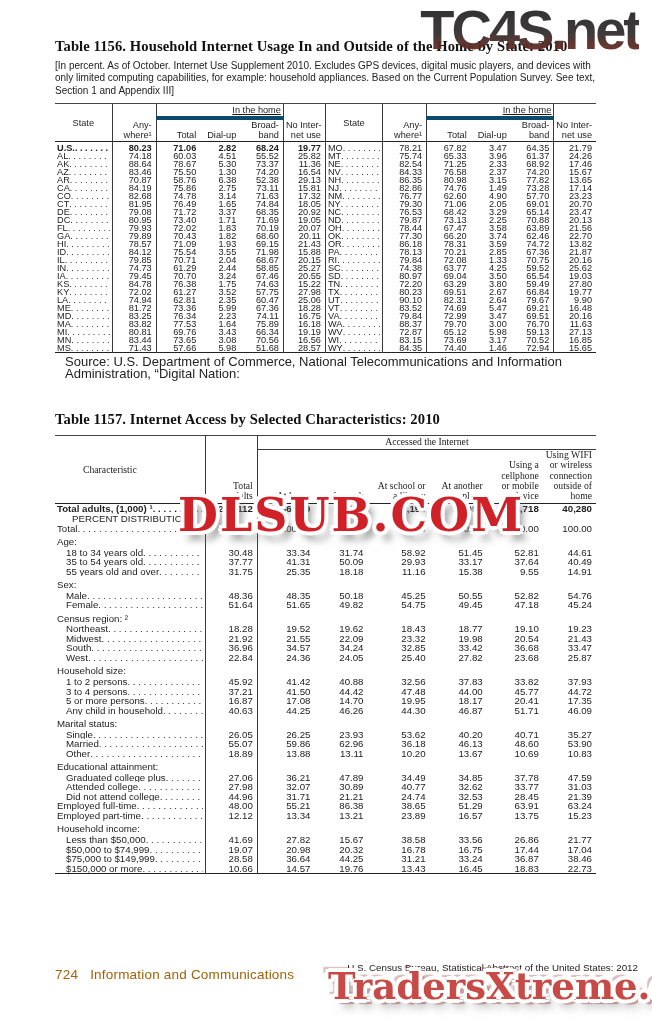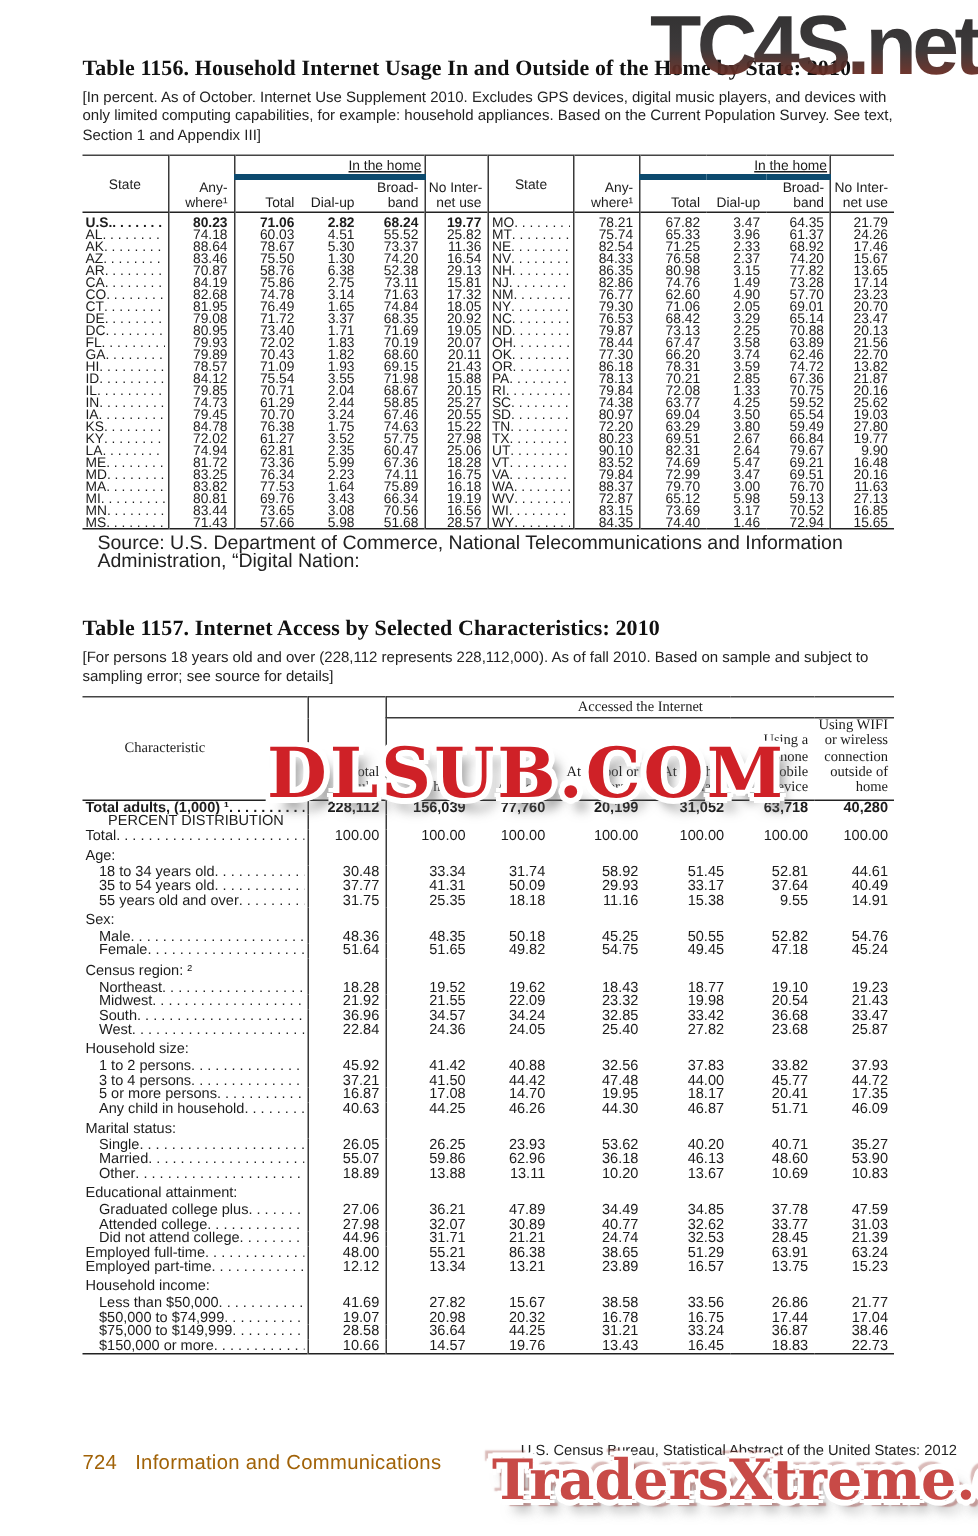--- a/index.html
+++ b/index.html
@@ -59,21 +59,21 @@
   .fnote{font-size:9.5px;line-height:11.6px;color:#222;margin-top:3px;padding-left:10px;}
 
   
   .folio{position:absolute;left:55px;top:967px;font-size:13.5px;color:#a16207;letter-spacing:.2px;}
   .folio .pn{margin-right:12px;}
   .imprint{position:absolute;right:14px;top:962px;font-size:9.8px;color:#222;}
 
   
   .wm{position:absolute;z-index:9;pointer-events:none;}
   .wm-top{
-    top:2px;right:0px;
+    top:2px;right:13px;
     font-family:"Liberation Sans", sans-serif;font-weight:bold;font-size:56px;line-height:56px;
     letter-spacing:-3px;
     background:linear-gradient(180deg,#262626 0%,#333031 55%,#6e2c22 88%,#8a3a2a 100%);
     -webkit-background-clip:text;background-clip:text;color:transparent;
     opacity:.95;
   }
   .wm-mid{
     left:178px;top:489px;
     font-family:"DejaVu Serif", serif;font-weight:bold;font-size:46px;line-height:52px;
     letter-spacing:2px;color:#cf2127;
@@ -779,21 +779,20 @@
           <td class="num">72.94</td>
           <td class="vl num">15.65</td>
         </tr>
       </tbody>
   </table>
   <div class="src">
     <div class="fl">Source: U.S. Department of Commerce, National Telecommunications and Information Administration, “Digital Nation:</div>
   </div>
 
   <div class="tbl-title title2" style="margin-top:32px">Table 1157. Internet Access by Selected Characteristics: 2010</div>
-  <div class="hnote">[For persons 18 years old and over (228,112 represents 228,112,000). As of fall 2010. Based on sample and subject to sampling error; see source for details]</div>
 
   <table class="t1157">
     <colgroup>
       <col style="width:150px">
         <col style="width:52px">
         <col style="width:57px">
         <col style="width:53px">
         <col style="width:62px">
         <col style="width:57px">
         <col style="width:56px">

